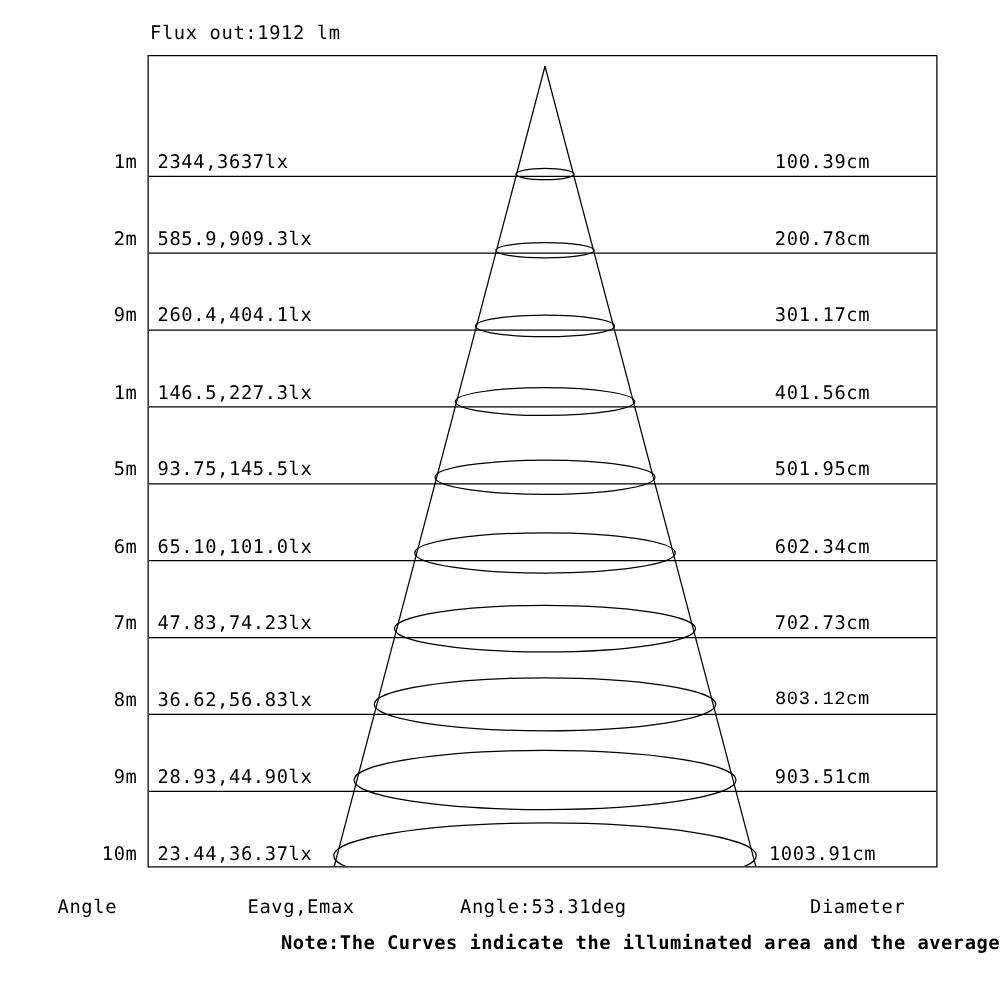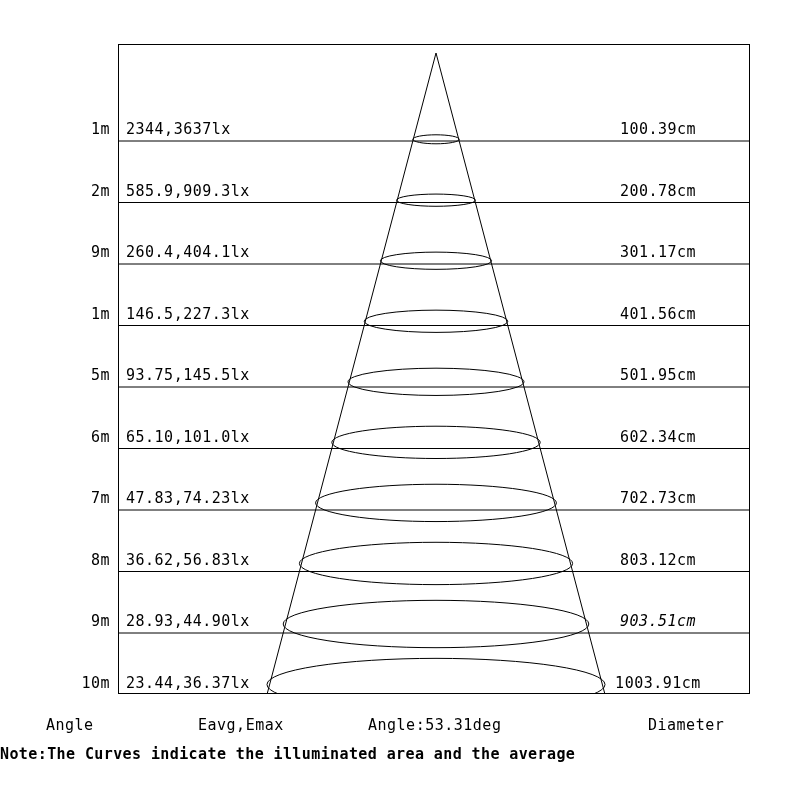--- a/index.html
+++ b/index.html
@@ -86,36 +86,37 @@
   #label-height { left: 46px; top: 716px; }
   #label-eavg { left: 198px; top: 716px; }
   #label-angle { left: 368px; top: 716px; }
   #label-diameter { left: 648px; top: 716px; }
 
   #note {
     position: absolute;
     left: 0;
     top: 742px;
     width: 800px;
-    text-align: left;
+    text-align: right;
     font-size: 15px;
     font-weight: bold;
     line-height: 24px;
     letter-spacing: 0.4px;
   }
   #note .note-line2 {
     display: block;
     padding-left: 30px;
   }
 </style>
 </head>
 <body>
 
 <div id="chart-root">
 
+  <div id="flux-label">Flux out:1912 lm</div>
 
   <div id="plot-box">
     <svg id="cone-svg" width="630" height="648" viewBox="0 0 630 648">
       <g id="grid-group" stroke="#000000" stroke-width="1">
           <line x1="0" x2="630" y1="96" y2="96"></line>
           <line x1="0" x2="630" y1="157.5" y2="157.5"></line>
           <line x1="0" x2="630" y1="219" y2="219"></line>
           <line x1="0" x2="630" y1="280.5" y2="280.5"></line>
           <line x1="0" x2="630" y1="342" y2="342"></line>
           <line x1="0" x2="630" y1="403.5" y2="403.5"></line>
@@ -160,24 +161,24 @@
       <div class="row-eavg" style="top: 366px;">93.75,145.5lx</div>
       <div class="row-diam" style="top: 366px; left: 578px;">501.95cm</div>
       <div class="row-height" style="top: 427.5px; left: 34px; width: 76px;">6m</div>
       <div class="row-eavg" style="top: 427.5px;">65.10,101.0lx</div>
       <div class="row-diam" style="top: 427.5px; left: 578px;">602.34cm</div>
       <div class="row-height" style="top: 489px; left: 34px; width: 76px;">7m</div>
       <div class="row-eavg" style="top: 489px;">47.83,74.23lx</div>
       <div class="row-diam" style="top: 489px; left: 578px;">702.73cm</div>
       <div class="row-height" style="top: 550.5px; left: 34px; width: 76px;">8m</div>
       <div class="row-eavg" style="top: 550.5px;">36.62,56.83lx</div>
-      <div class="row-diam" style="top: 550.5px; left: 578px;">803.12cm</div>
+      <div class="row-diam" style="top: 550.5px; left: 578px; font-family: Liberation Mono, monospace;">803.12cm</div>
       <div class="row-height" style="top: 612px; left: 34px; width: 76px;">9m</div>
       <div class="row-eavg" style="top: 612px;">28.93,44.90lx</div>
-      <div class="row-diam" style="top: 612px; left: 578px; font-style: italic;">903.51cm</div>
+      <div class="row-diam" style="top: 612px; left: 578px;">903.51cm</div>
       <div class="row-height" style="top: 673.5px; left: 34px; width: 76px;">10m</div>
       <div class="row-eavg" style="top: 673.5px;">23.44,36.37lx</div>
       <div class="row-diam" style="top: 673.5px; left: 578px;">1003.91cm</div>
     </div>
 
   <div class="axis-label" id="label-height">Angle</div>
   <div class="axis-label" id="label-eavg">Eavg,Emax</div>
   <div class="axis-label" id="label-angle">Angle:53.31deg</div>
   <div class="axis-label" id="label-diameter">Diameter</div>
 

